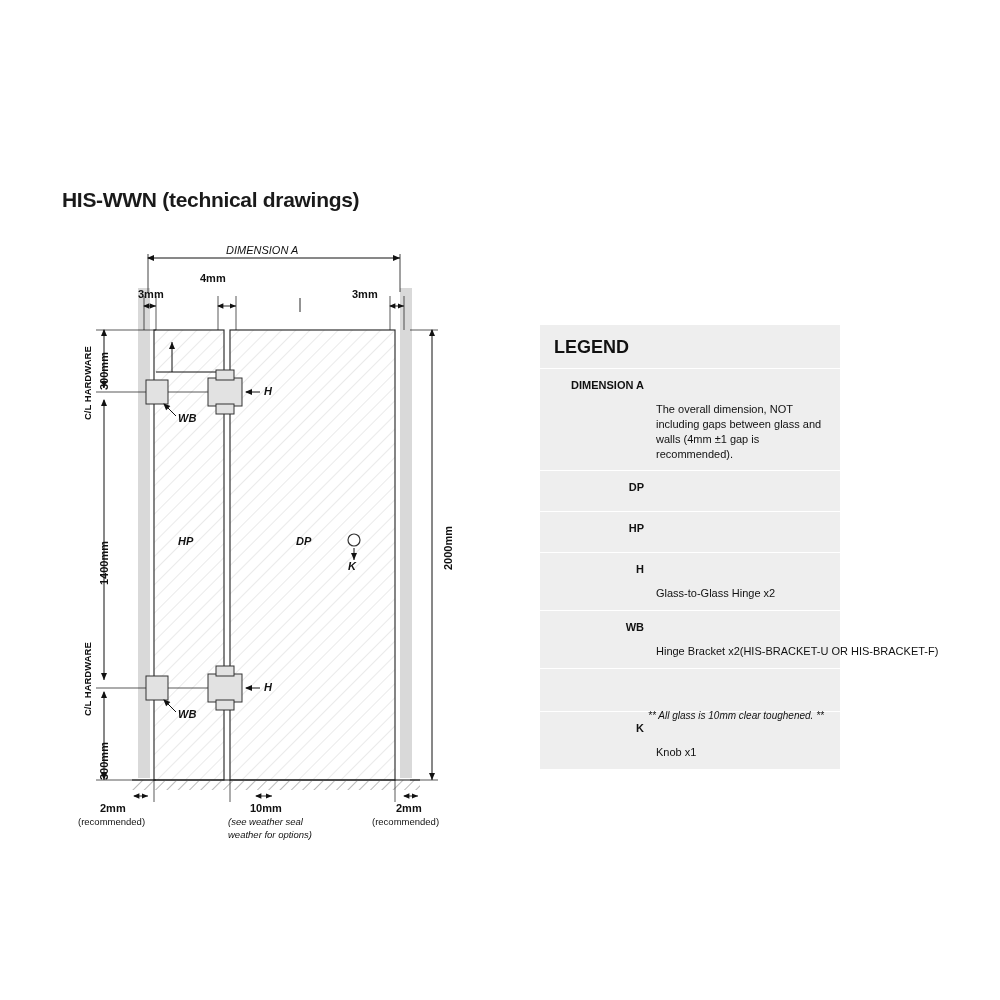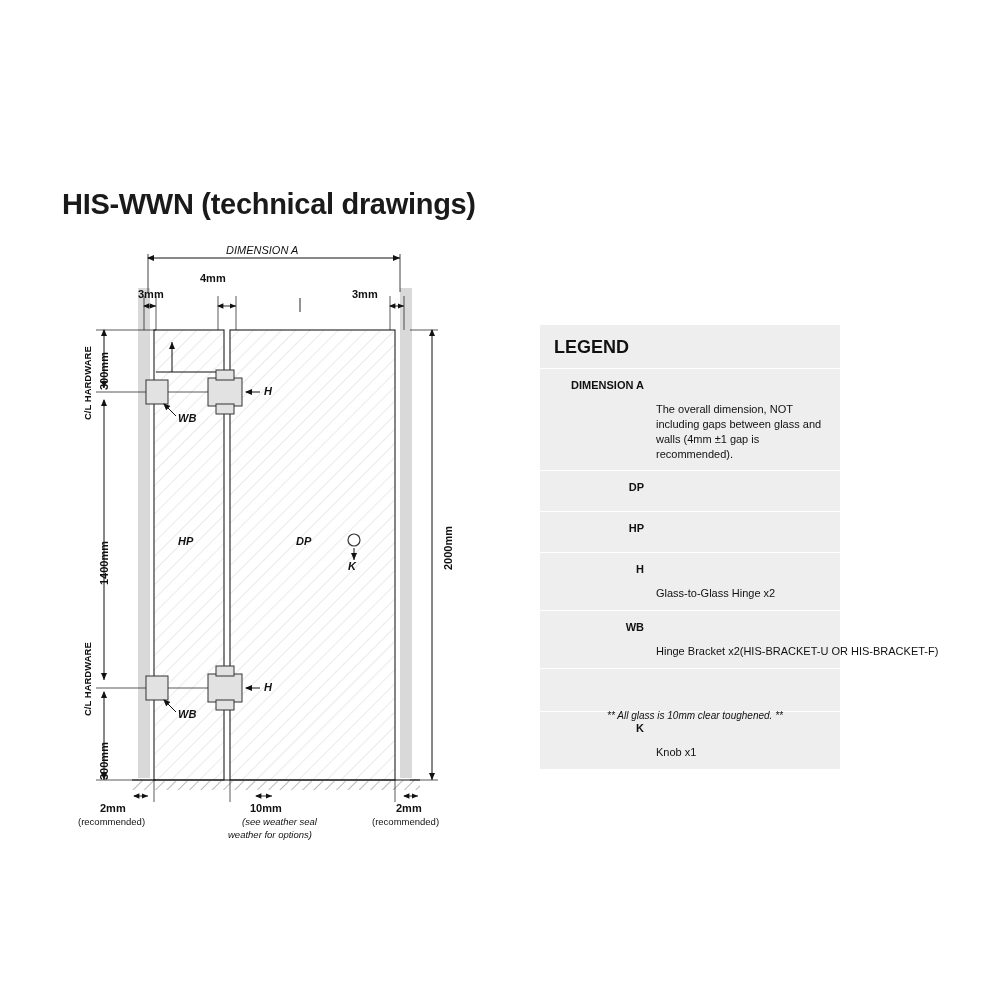--- a/index.html
+++ b/index.html
@@ -13,21 +13,21 @@
     position: relative;
     font-family: "Liberation Sans", sans-serif;
     color: #111111;
     overflow: hidden;
   }
 
   #page-title {
     position: absolute;
     left: 62px;
     top: 188px;
-    font-size: 29px;
+    font-size: 21px;
     font-weight: bold;
     letter-spacing: -0.3px;
     color: #1a1a1a;
   }
 
   
   #drawing {
     position: absolute;
     left: 60px;
     top: 240px;
@@ -92,20 +92,21 @@
   .legend-row.spacer { min-height: 18px; }
   #legend-note {
     position: absolute;
     left: 540px;
     top: 710px;
     width: 310px;
     text-align: center;
     font-size: 10px;
     font-style: italic;
     color: #111;
+    padding-left: 41px;
   }
 
   svg { display: block; }
 </style>
 </head>
 <body>
 
 <div id="page-title">HIS-WWN (technical drawings)</div>
 
 <div id="drawing">
@@ -219,21 +220,21 @@
 
   <div class="lbl bold ital" style="left:118px; top:172px;">WB</div>
   <div class="lbl bold ital" style="left:118px; top:468px;">WB</div>
 
   <div class="lbl bold ital" style="left:288px; top:320px;">K</div>
 
   <div class="lbl bold" style="left:40px; top:562px;">2mm</div>
   <div class="lbl small" style="left:18px; top:576px;">(recommended)</div>
 
   <div class="lbl bold" style="left:190px; top:562px;">10mm</div>
-  <div class="lbl small ital" style="left:168px; top:576px;margin-left:14px;">(see weather seal</div>
+  <div class="lbl small ital" style="left:168px; top:576px;">(see weather seal</div>
   <div class="lbl small ital" style="left:168px; top:589px;">weather for options)</div>
 
   <div class="lbl bold" style="left:336px; top:562px;">2mm</div>
   <div class="lbl small" style="left:312px; top:576px;">(recommended)</div>
 </div>
 
 <div id="legend">
   <div class="legend-title">LEGEND</div>
 
   <div class="legend-row">

